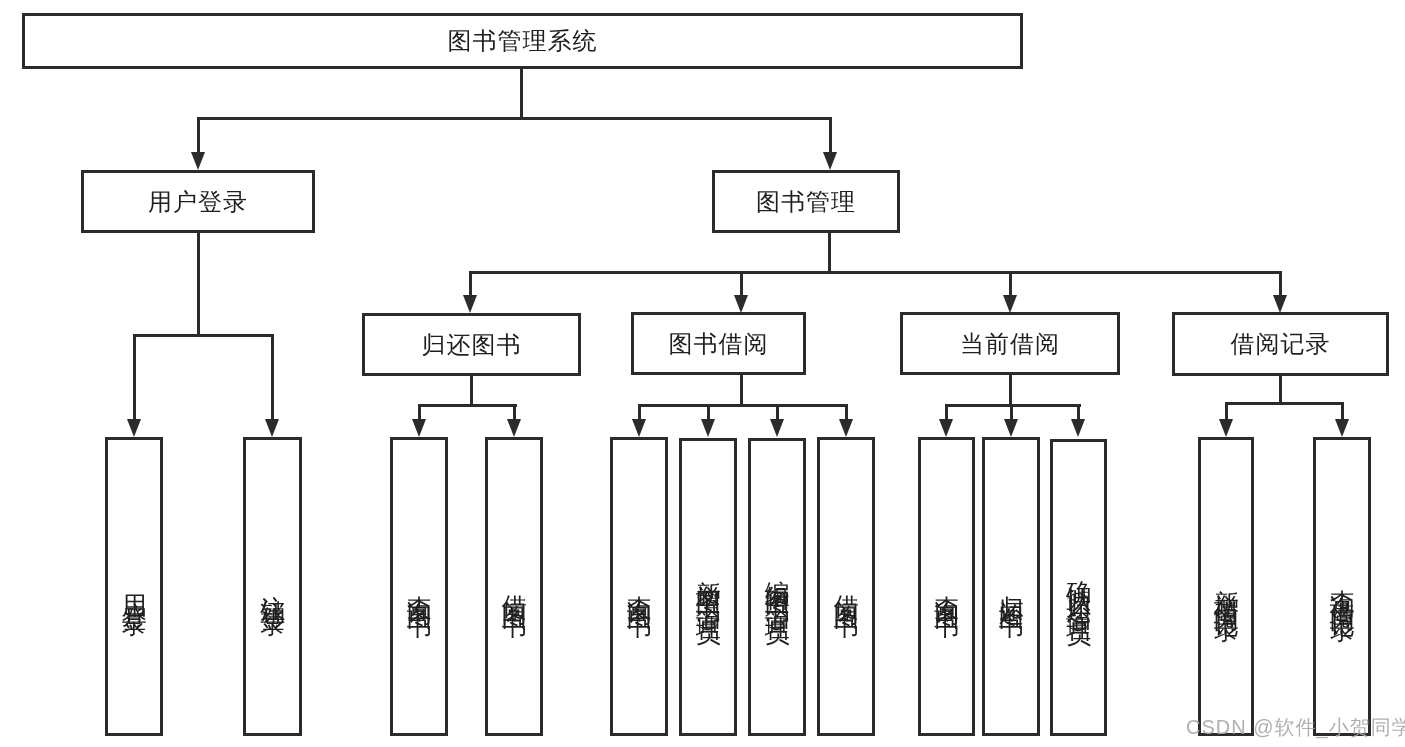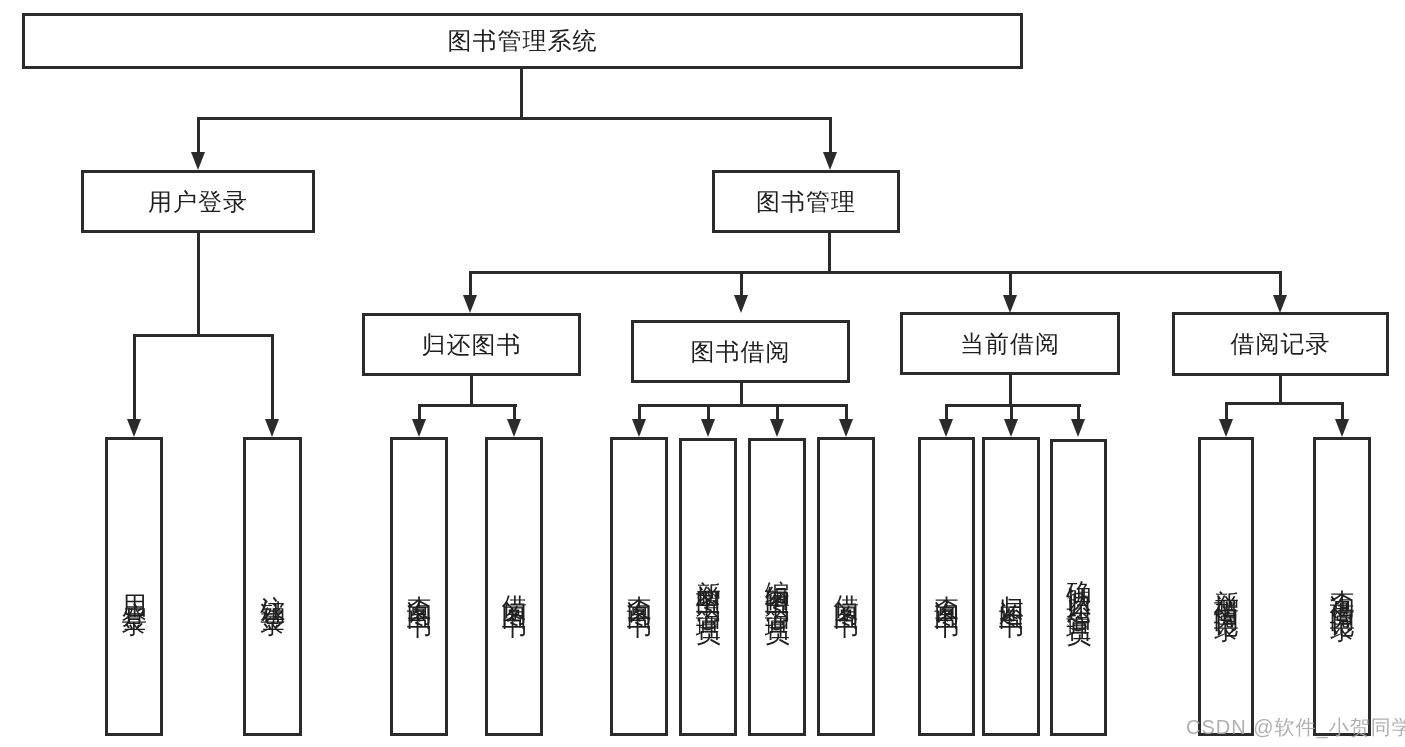--- a/index.html
+++ b/index.html
@@ -63,21 +63,21 @@
   <div class="ln" style="left:469px;top:271px;width:3px;height:28px;"></div>
   <div class="ah" style="left:463px;top:295px;"></div>
   <div class="ln" style="left:740px;top:271px;width:3px;height:28px;"></div>
   <div class="ah" style="left:734px;top:295px;"></div>
   <div class="ln" style="left:1009px;top:271px;width:3px;height:28px;"></div>
   <div class="ah" style="left:1003px;top:295px;"></div>
   <div class="ln" style="left:1279px;top:271px;width:3px;height:28px;"></div>
   <div class="ah" style="left:1273px;top:295px;"></div>
 
   <div class="box" style="left:362px;top:313px;width:219px;height:63px;">归还图书</div>
-  <div class="box" style="left:631px;top:312px;width:219px;height:63px;margin-top:8px;">图书借阅</div>
+  <div class="box" style="left:631px;top:312px;width:175px;height:63px;">图书借阅</div>
   <div class="box" style="left:1172px;top:312px;width:217px;height:64px;">借阅记录</div>
   <div class="box" style="left:900px;top:312px;width:220px;height:63px;">当前借阅</div>
 
   <div class="ln" style="left:470px;top:374px;width:3px;height:32px;"></div>
   <div class="ln" style="left:418px;top:404px;width:99px;height:3px;"></div>
   <div class="ln" style="left:418px;top:404px;width:3px;height:20px;"></div>
   <div class="ah" style="left:412px;top:419px;"></div>
   <div class="ln" style="left:513px;top:404px;width:3px;height:20px;"></div>
   <div class="ah" style="left:507px;top:419px;"></div>
 

